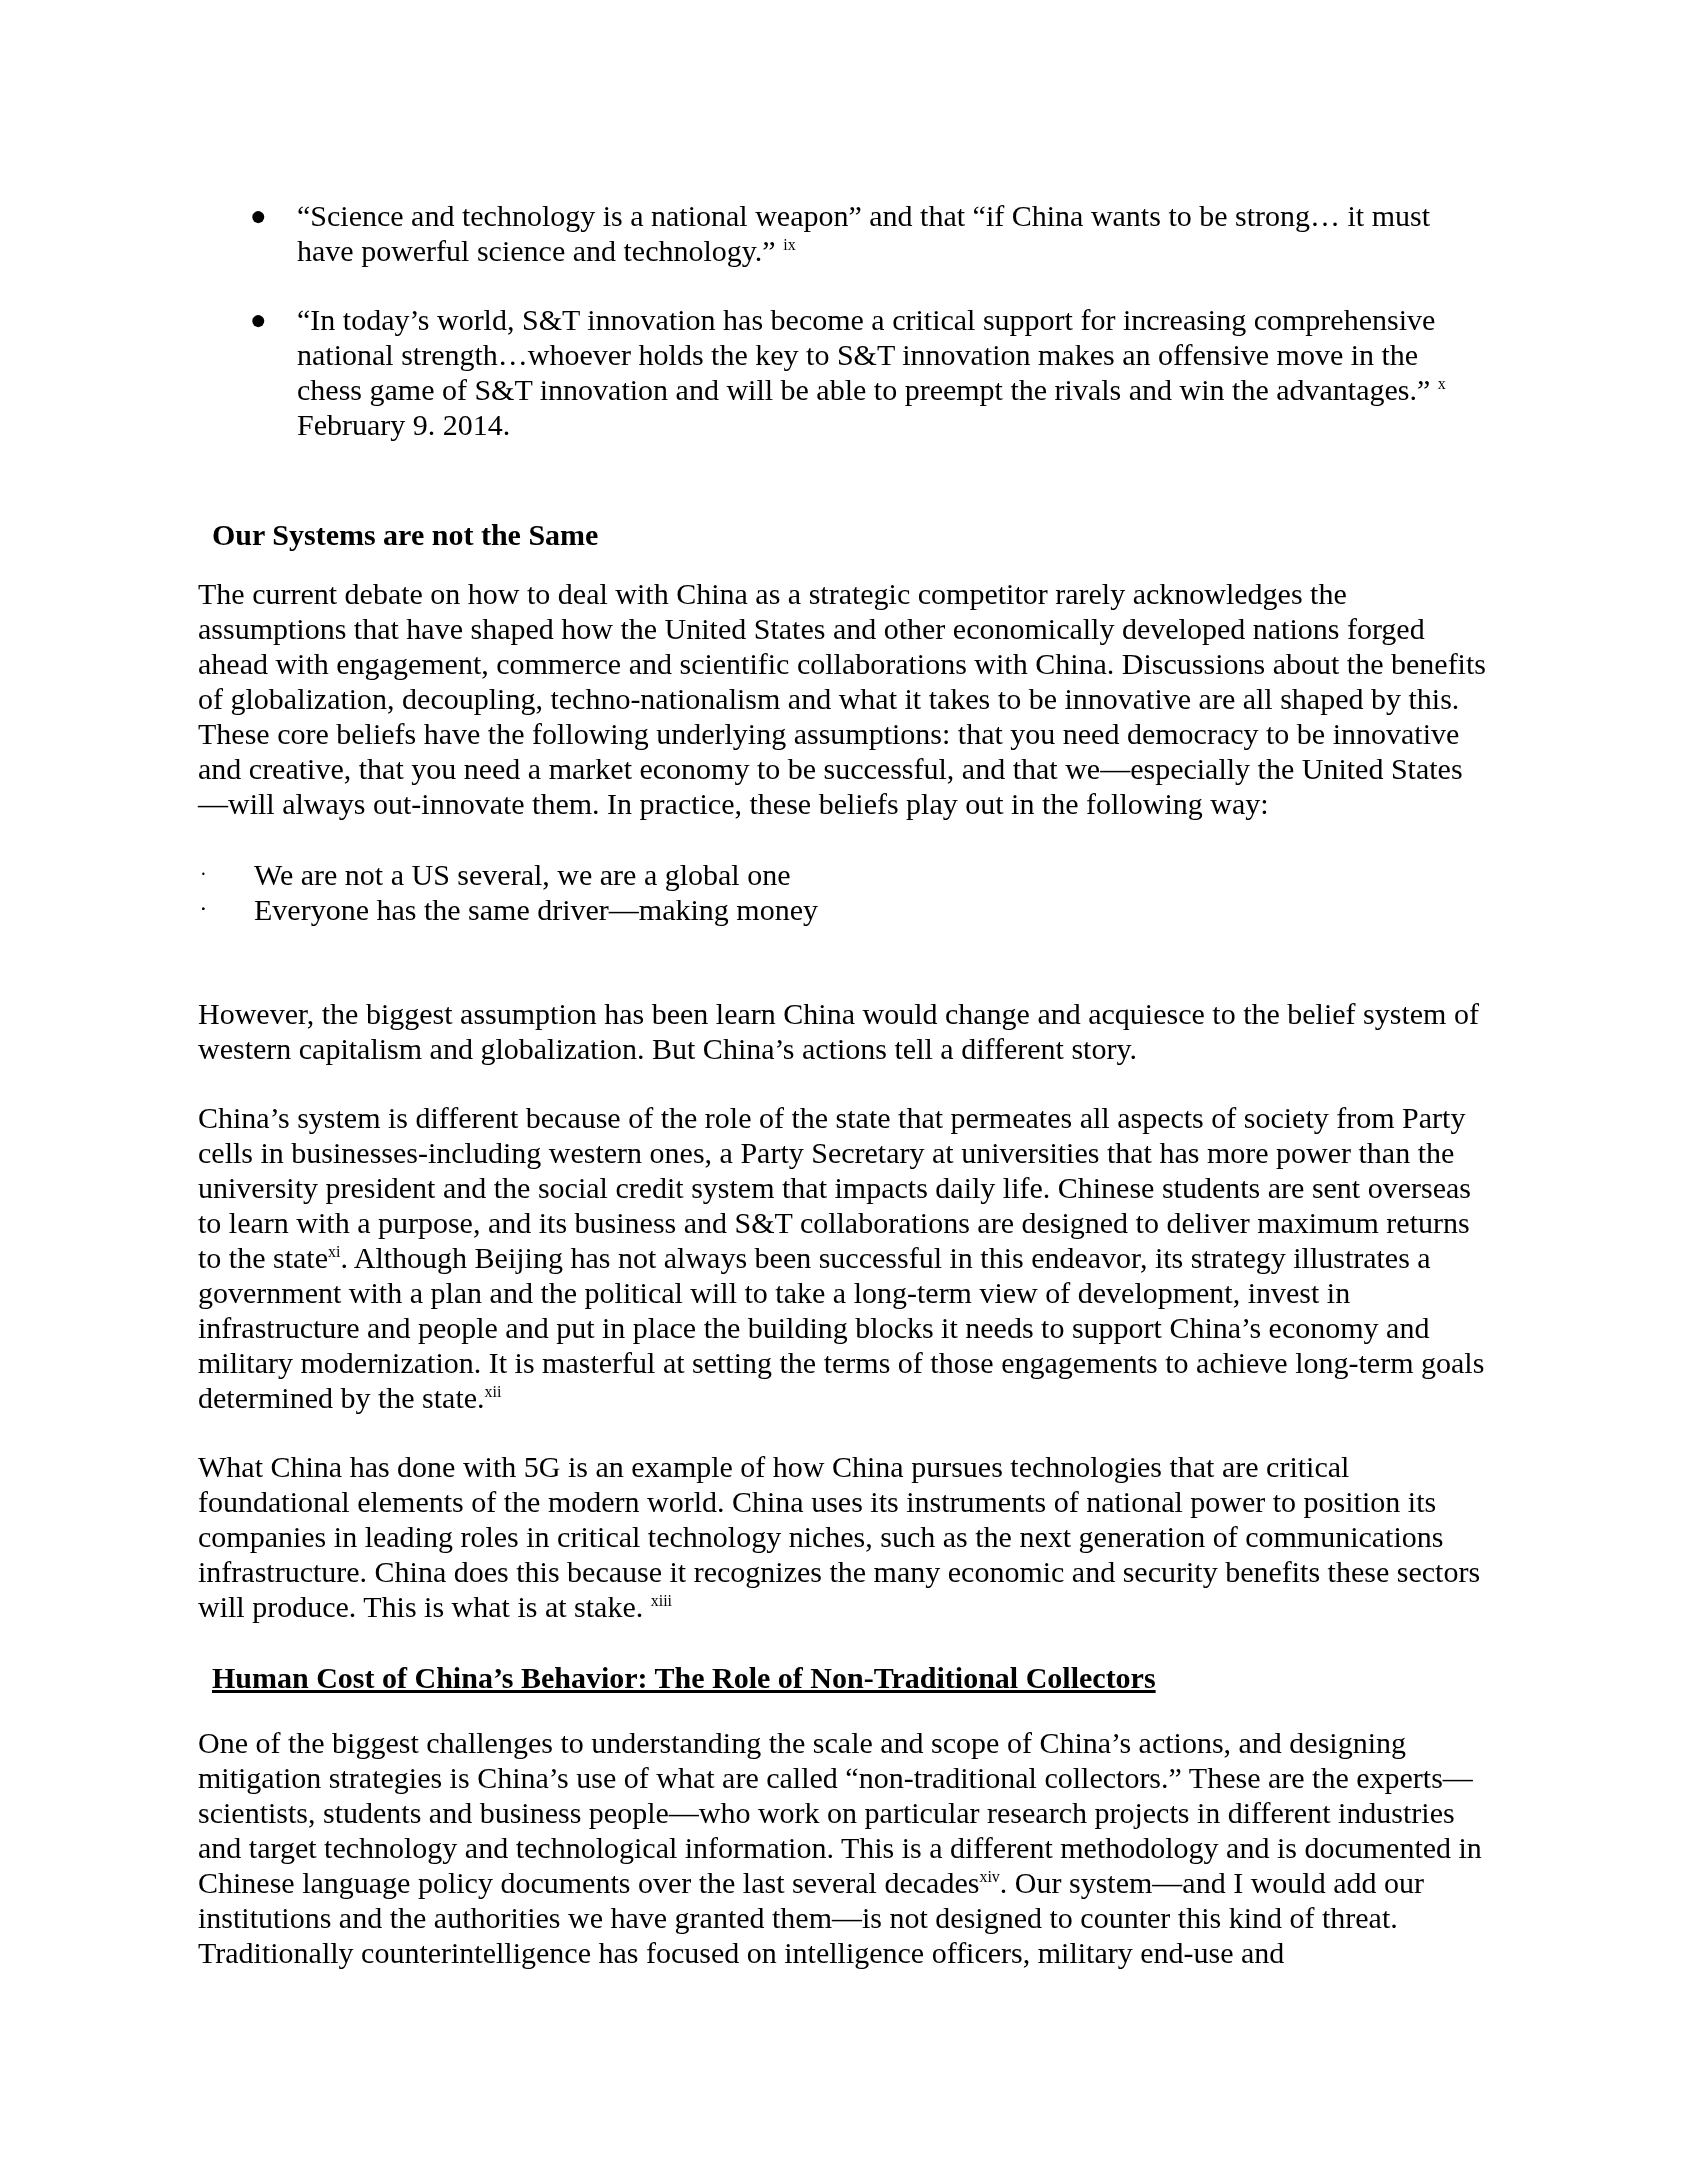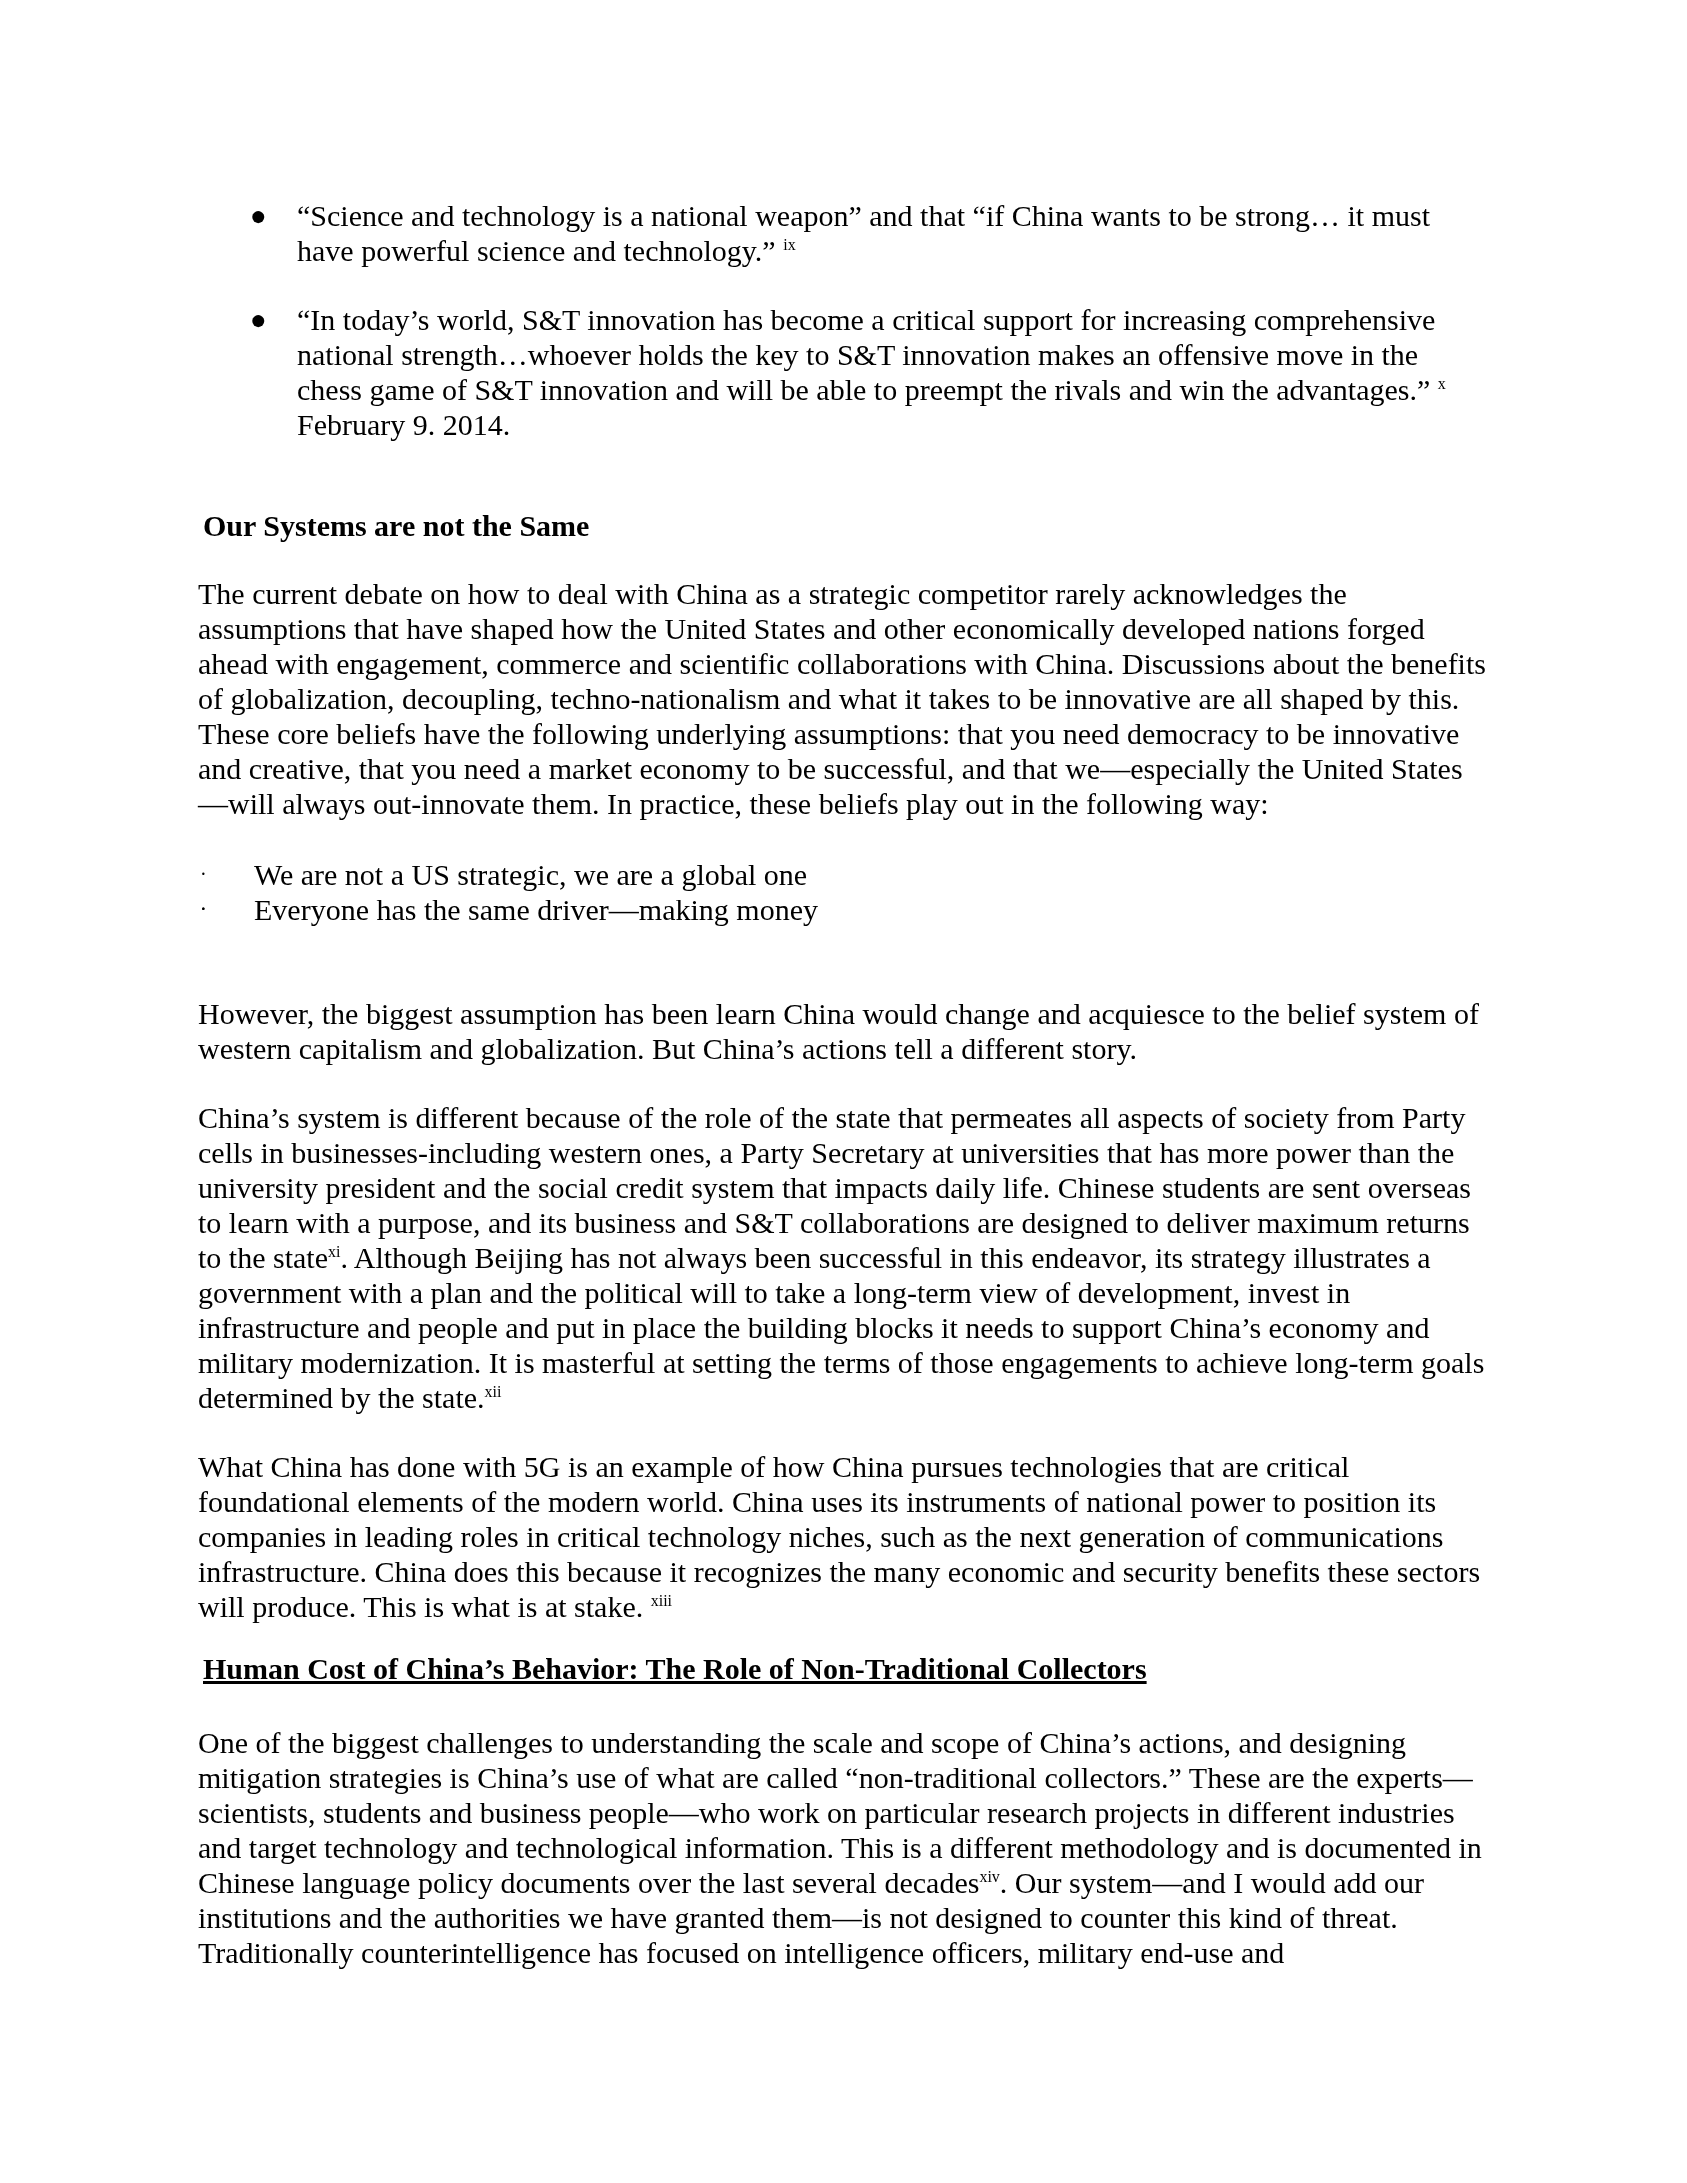--- a/index.html
+++ b/index.html
@@ -4,21 +4,21 @@
 <style>
   html, body { margin: 0; padding: 0; background: #ffffff; }
   body { width: 1687px; height: 2183px; position: relative; overflow: hidden;
          font-family: "Liberation Serif", "DejaVu Serif", serif; color: #000; }
   .page { position: absolute; left: 198px; top: 0; width: 1290px; }
   .txt { font-size: 30px; line-height: 35px; margin: 0; }
   .quote-list { list-style: none; padding: 0; margin: 0; position: absolute; top: 198px; left: 0; width: 1257px; }
   .quote-item { position: relative; padding-left: 99px; margin-bottom: 34px; }
   .quote-item .bul { position: absolute; left: 52px; top: 0; font-size: 28px; }
   sup { font-size: 16px; line-height: 0; vertical-align: 11.2px; }
-  h2 { font-family: "Liberation Serif", "DejaVu Serif", serif; font-weight: bold; font-size: 30px; margin: 5px; position: absolute; left: 0; }
+  h2 { font-family: "Liberation Serif", "DejaVu Serif", serif; font-weight: bold; font-size: 30px; margin: 14px; position: absolute; left: 0; }
   .para { position: absolute; left: 0; width: 1290px; }
   .dot-list { position: absolute; left: 0; top: 857px; list-style: none; margin: 0; padding: 0; }
   .dot-item { position: relative; padding-left: 56px; }
   .dot-item .bul { position: absolute; left: 2px; top: 0; font-size: 20px; }
 </style>
 </head>
 <body>
 
 <div class="page">
 
@@ -31,21 +31,21 @@
       <span class="bul">●</span>
       <span>“In today’s world, S&amp;T innovation has become a critical support for increasing comprehensive national strength…whoever holds the key to S&amp;T innovation makes an offensive move in the chess game of S&amp;T innovation and will be able to preempt the rivals and win the advantages.” </span><sup>x</sup><span> February 9. 2014.</span>
     </li>
   </ul>
 
   <h2 style="top:504px;">Our Systems are not the Same</h2>
 
   <p class="txt para" style="top:576px;">The current debate on how to deal with China as a strategic competitor rarely acknowledges the assumptions that have shaped how the United States and other economically developed nations forged ahead with engagement, commerce and scientific collaborations with China. Discussions about the benefits of globalization, decoupling, techno-nationalism and what it takes to be innovative are all shaped by this. These core beliefs have the following underlying assumptions: that you need democracy to be innovative and creative, that you need a market economy to be successful, and that we—especially the United States—will always out-innovate them. In practice, these beliefs play out in the following way:</p>
 
   <ul class="dot-list txt">
-    <li class="dot-item"><span class="bul">·</span><span>We are not a US strategic, we are a global one</span></li>
+    <li class="dot-item"><span class="bul">·</span><span>We are not a US several, we are a global one</span></li>
     <li class="dot-item"><span class="bul">·</span></li>
     <li class="dot-item"><span class="bul">·</span><span>Everyone has the same driver—making money</span></li>
   </ul>
 
   <p class="txt para" style="top:996px;">However, the biggest assumption has been learn China would change and acquiesce to the belief system of western capitalism and globalization.  But China’s actions tell a different story.</p>
 
   <p class="txt para" style="top:1100px;"><span>China’s system is different because of the role of the state that permeates all aspects of society from Party cells in businesses-including western ones, a Party Secretary at universities that has more power than the university president and the social credit system that impacts daily life. Chinese students are sent overseas to learn with a purpose, and its business and S&amp;T collaborations are designed to deliver maximum returns to the state</span><sup>xi</sup><span>. Although Beijing has not always been successful in this endeavor, its strategy illustrates a government with a plan and the political will to take a long-term view of development, invest in infrastructure and people and put in place the building blocks it needs to support China’s economy and military modernization. It is masterful at setting the terms of those engagements to achieve long-term goals determined by the state.</span><sup>xii</sup></p>
 
   <p class="txt para" style="top:1449px;"><span>What China has done with 5G is an example of how China pursues technologies that are critical foundational elements of the modern world. China uses its instruments of national power to position its companies in leading roles in critical technology niches, such as the next generation of communications infrastructure. China does this because it recognizes the many economic and security benefits these sectors will produce. This is what is at stake. </span><sup>xiii</sup></p>
 

